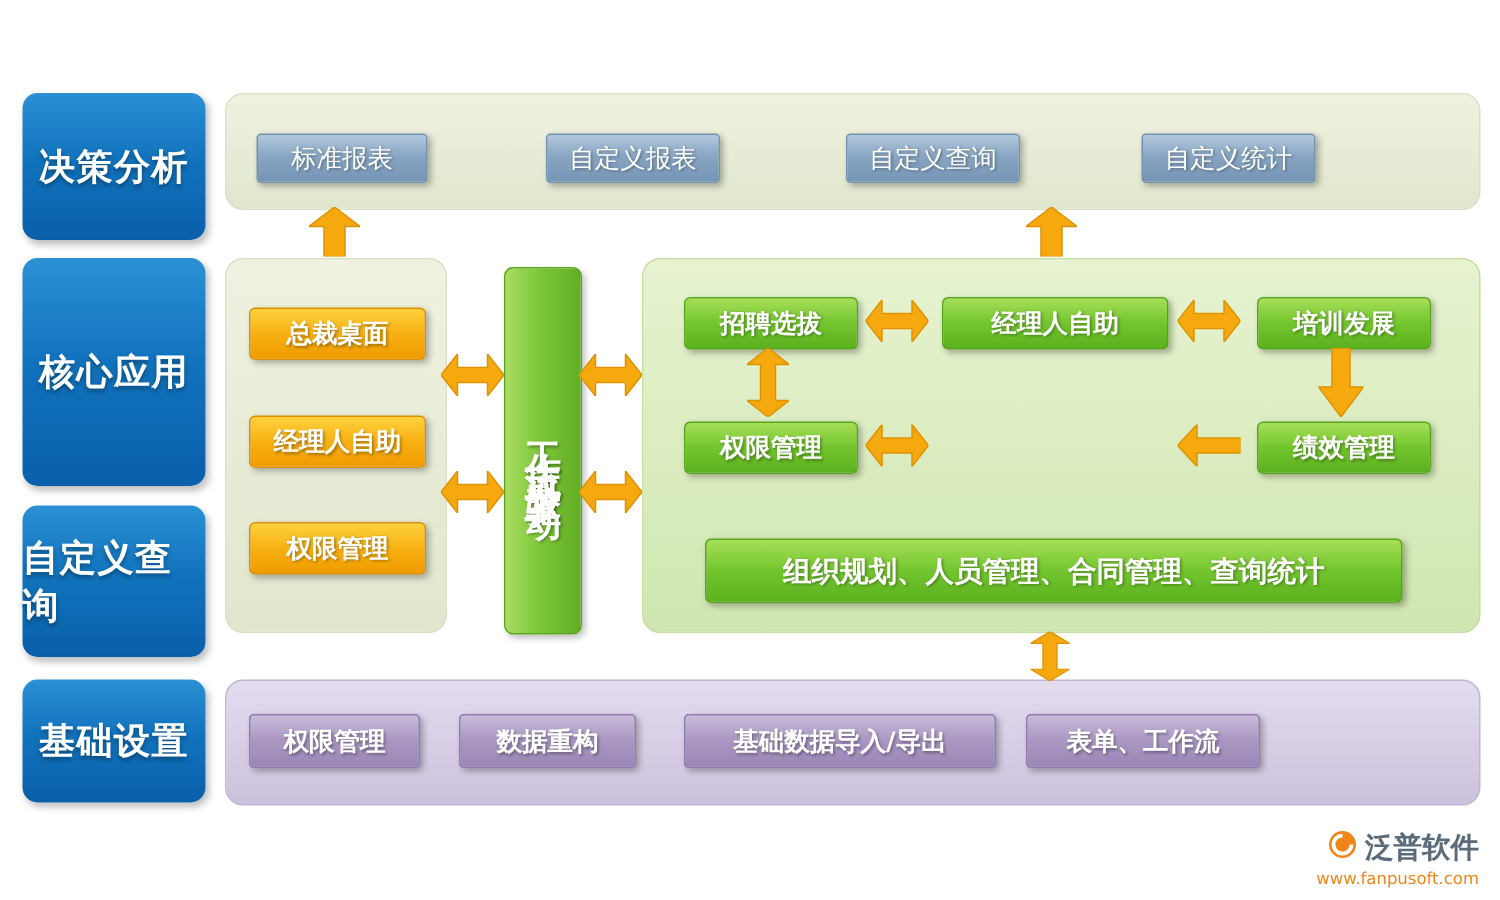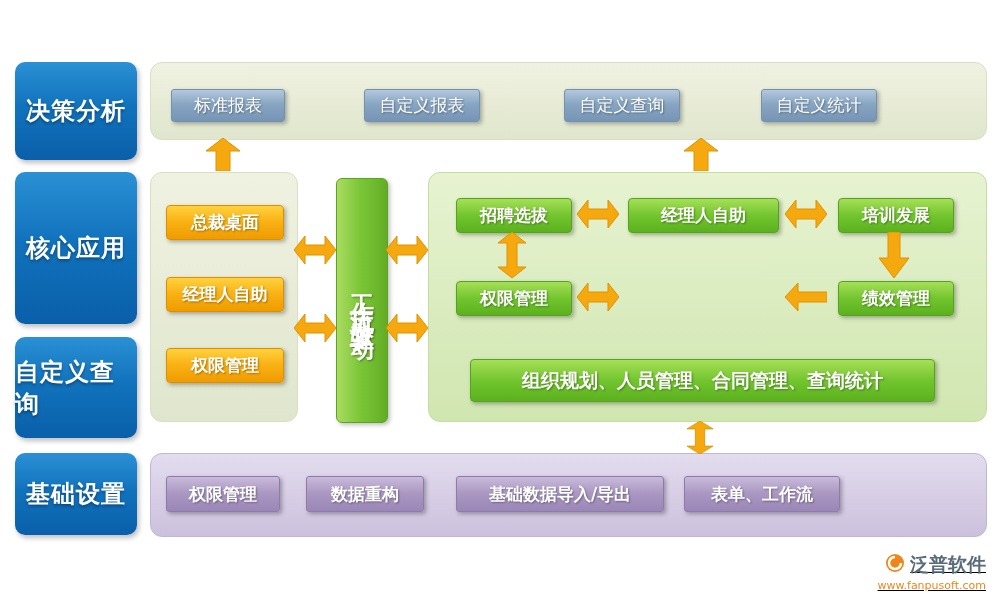--- a/index.html
+++ b/index.html
@@ -64,21 +64,21 @@
     writing-mode: vertical-rl; text-orientation: upright;
     color: #fff; font-size: 24px; font-weight: bold; letter-spacing: 7px;
     text-shadow: 1px 1px 2px rgba(0,0,0,0.35);
   }
 
   .arrow { position: absolute; line-height: 0; }
   .arrow svg { display: block; }
   .apoly { fill: #F6A90E; stroke: #DE9200; stroke-width: 1; }
 
   
-  .brand { position: absolute; right: 14px; top: 552px; text-align: right; text-decoration: underline; }
+  .brand { position: absolute; right: 14px; top: 552px; text-align: right; }
   .brand-row { display: flex; align-items: center; justify-content: flex-end; gap: 5px; }
   .brand-name { font-size: 19px; font-weight: bold; color: #5a6b7a; }
   .brand-url { font-size: 11px; color: #f08519; margin-top: 1px; }
 </style>
 </head>
 <body>
 
 <div id="stage">
 
   <div class="nav-box" style="top:62px;height:98px">

